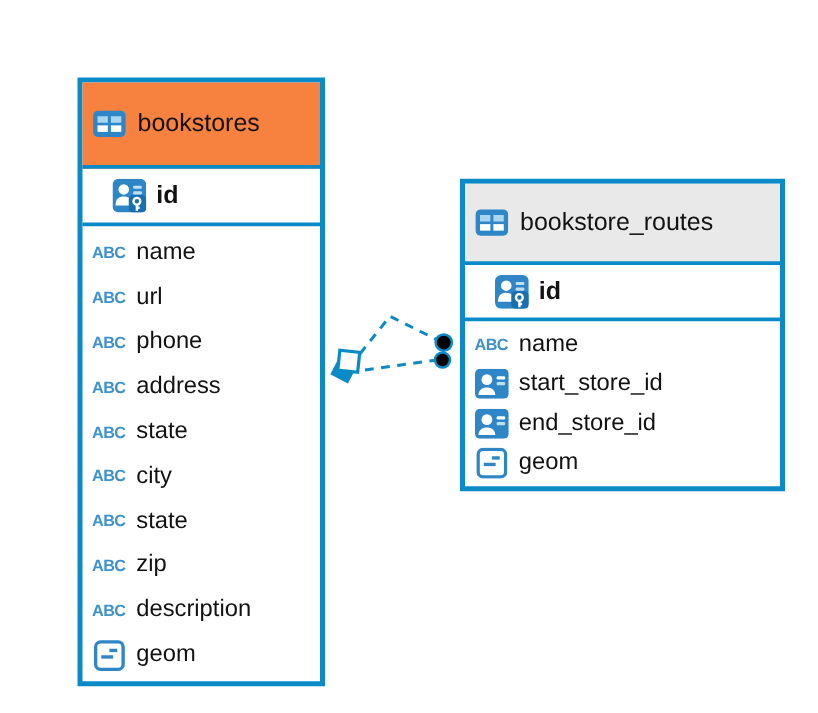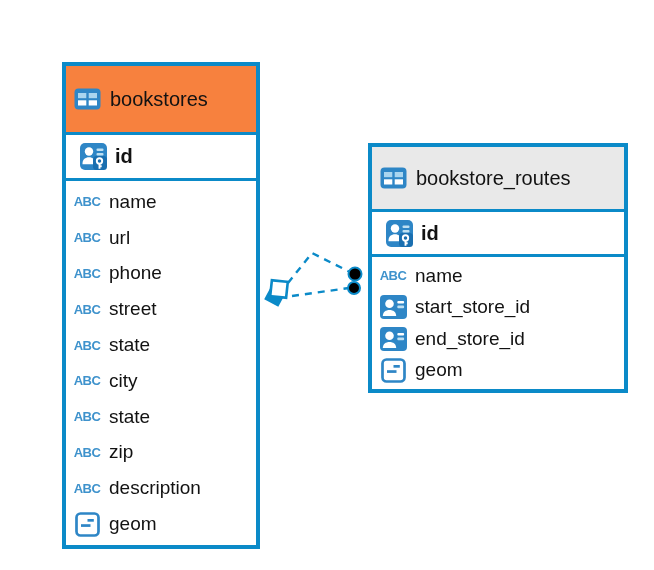--- a/index.html
+++ b/index.html
@@ -10,21 +10,21 @@
             border:4px solid #0B8AC8;background:#ffffff;box-sizing:border-box;}
   .t-bookstores{left:62px;top:62px;width:198px;height:487px;}
   .t-routes{left:368px;top:143px;width:260px;height:250px;}
 
   .t-header{display:flex;align-items:center;gap:9px;padding:12px 7px;
             border-bottom:3px solid #0B8AC8;flex-shrink:0;}
   .t-header.orange{background:#F7813E;height:42px;}
   .t-header.gray{background:#E9E9E9;height:38px;}
   .t-title{font-size:20px;color:#121212;white-space:nowrap;}
 
-  .id-row{display:flex;align-items:center;gap:8px;padding:0 13px;
+  .id-row{display:flex;align-items:center;gap:8px;padding:0 23px;
           border-bottom:3px solid #0B8AC8;flex-shrink:0;}
   .t-bookstores .id-row{height:43px;}
   .t-routes .id-row{height:42px;}
   .id-label{font-size:20px;font-weight:bold;color:#121212;}
 
   .cols{flex:1;display:flex;flex-direction:column;padding:3px 0;text-align:center;}
   .col-row{flex:1;display:flex;align-items:center;gap:8px;padding:0 7px;}
   .col-label{font-size:19px;color:#121212;white-space:nowrap;}
 
   .icon-box{width:28px;display:flex;justify-content:center;align-items:center;flex-shrink:0;}
@@ -75,21 +75,21 @@
       <div class="col-row">
         <span class="icon-box abc">ABC</span>
         <span class="col-label">url</span>
       </div>
       <div class="col-row">
         <span class="icon-box abc">ABC</span>
         <span class="col-label">phone</span>
       </div>
       <div class="col-row">
         <span class="icon-box abc">ABC</span>
-        <span class="col-label">street</span>
+        <span class="col-label">address</span>
       </div>
       <div class="col-row">
         <span class="icon-box abc">ABC</span>
         <span class="col-label">state</span>
       </div>
       <div class="col-row">
         <span class="icon-box abc">ABC</span>
         <span class="col-label">city</span>
       </div>
       <div class="col-row">

